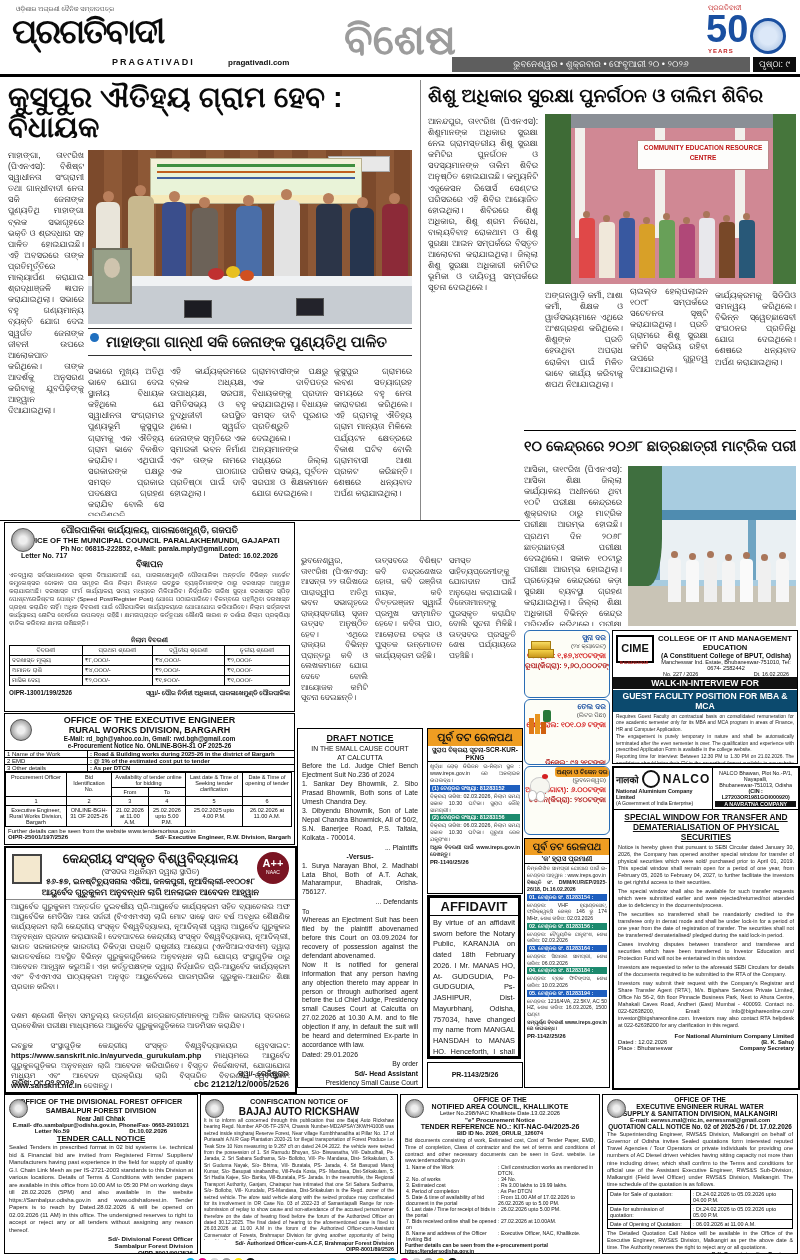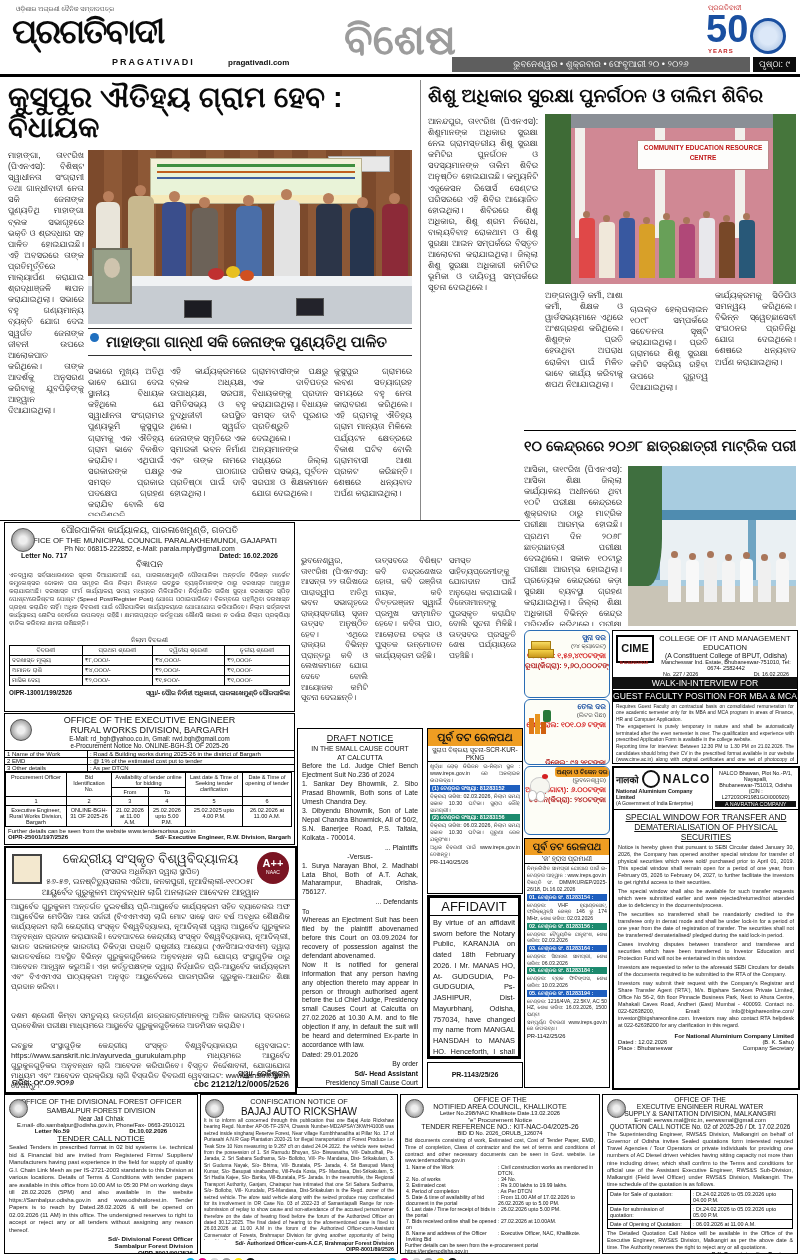--- a/index.html
+++ b/index.html
@@ -2,21 +2,21 @@
 <html><head>
 <meta charset="utf-8">
 <style>
   html,body{margin:0;padding:0;background:#e9e9e9;font-family:"Liberation Sans",sans-serif;}
   #page{position:relative;width:800px;height:1260px;background:#fff;margin:0 auto;overflow:hidden;color:#111;}
   .abs{position:absolute;}
   .ovh{overflow:hidden;}
   .b1{border:1px solid #000;}
   .b2{border:2px solid #000;}
   .ctr{text-align:center;}
-  .bold{font-weight:normal;}
+  .bold{font-weight:bold;}
   .jtext{font-size:8.4px;line-height:1.32;text-align:justify;color:#161616;}
   .tinytext{font-size:6.2px;line-height:1.28;text-align:justify;color:#222;}
   .microtext{font-size:4.9px;line-height:1.3;text-align:justify;color:#222;}
   .rule{background:#000;}
   .gray-rule{background:#888;}
   .hairline{border-top:1px solid #333;}
   .orange-hdr{background:#ef9d22;color:#111;font-weight:bold;text-align:center;font-size:11px;padding:2px 0;}
   .hl-blue{background:#1f5fbf;color:#fff;padding:0 2px;font-weight:bold;}
   .hl-teal{background:#1d8a6e;color:#fff;padding:0 2px;font-weight:bold;}
   .person{position:absolute;border-radius:6px 6px 0 0;}
@@ -117,21 +117,21 @@
     <div class="sm-person" style="left:74px;top:104px;width:16px;height:60px;background:#3858a0;"></div>
     <div class="sm-person" style="left:94px;top:110px;width:16px;height:54px;background:#d8a028;"></div>
     <div class="sm-person" style="left:114px;top:106px;width:16px;height:58px;background:#68a058;"></div>
     <div class="sm-person" style="left:134px;top:110px;width:16px;height:54px;background:#b04878;"></div>
     <div class="sm-person" style="left:154px;top:104px;width:16px;height:60px;background:#e8e8ec;"></div>
     <div class="sm-person" style="left:174px;top:108px;width:16px;height:56px;background:#784828;"></div>
     <div class="sm-person" style="left:194px;top:106px;width:16px;height:58px;background:#285878;"></div>
   </div>
 
   <div class="abs jtext ovh" style="left:545px;top:290px;width:78px;height:138px;">ଅଙ୍ଗନୱାଡ଼ି କର୍ମୀ, ଆଶା କର୍ମୀ, ଶିକ୍ଷକ ଓ ୱାର୍ଡସଭ୍ୟମାନେ ଏଥିରେ ଅଂଶଗ୍ରହଣ କରିଥିଲେ। ଶିଶୁଙ୍କ ପ୍ରତି ହେଉଥିବା ଅପରାଧ ରୋକିବା ପାଇଁ ମିଳିତ ଭାବେ କାର୍ଯ୍ୟ କରିବାକୁ ଶପଥ ନିଆଯାଇଥିଲା।</div>
-  <div class="abs jtext ovh" style="left:630px;top:304px;width:78px;height:138px;">ଚାଇଲ୍ଡ ହେଲ୍ପଲାଇନ ୧୦୯୮ ସମ୍ପର୍କରେ ସଚେତନତା ସୃଷ୍ଟି କରାଯାଇଥିଲା। ପ୍ରତି ଗ୍ରାମରେ ଶିଶୁ ସୁରକ୍ଷା କମିଟି ସକ୍ରିୟ ରହିବା ଉପରେ ଗୁରୁତ୍ୱ ଦିଆଯାଇଥିଲା।</div>
+  <div class="abs jtext ovh" style="left:630px;top:286px;width:78px;height:138px;">ଚାଇଲ୍ଡ ହେଲ୍ପଲାଇନ ୧୦୯୮ ସମ୍ପର୍କରେ ସଚେତନତା ସୃଷ୍ଟି କରାଯାଇଥିଲା। ପ୍ରତି ଗ୍ରାମରେ ଶିଶୁ ସୁରକ୍ଷା କମିଟି ସକ୍ରିୟ ରହିବା ଉପରେ ଗୁରୁତ୍ୱ ଦିଆଯାଇଥିଲା।</div>
   <div class="abs jtext ovh" style="left:715px;top:290px;width:81px;height:138px;">କାର୍ଯ୍ୟକ୍ରମକୁ ସିଡିପିଓ ସମନ୍ୱୟ କରିଥିଲେ। ବିଭିନ୍ନ ସ୍ୱେଚ୍ଛାସେବୀ ସଂଗଠନର ପ୍ରତିନିଧି ଯୋଗ ଦେଇଥିଲେ। ଶେଷରେ ଧନ୍ୟବାଦ ଅର୍ପଣ କରାଯାଇଥିଲା।</div>
   <div class="abs rule" style="left:524px;top:430px;width:272px;height:1px;"></div>
 
   <div class="abs ovh" style="left:524px;top:438px;width:272px;height:22px;font-size:14.5px;font-weight:bold;white-space:nowrap;">୧୦ କେନ୍ଦ୍ରରେ ୨୦୬୮ ଛାତ୍ରଛାତ୍ରୀ ମାଟ୍ରିକ ପରୀକ୍ଷା ଦେଲେ</div>
   <div class="abs jtext ovh" style="left:524px;top:464px;width:98px;height:162px;">ଆସିକା, ତା୧୯ରିଖ (ପିଏନଏସ): ଆସିକା ଶିକ୍ଷା ଜିଲ୍ଲା କାର୍ଯ୍ୟାଳୟ ଅଧୀନରେ ଥିବା ୧୦ଟି ପରୀକ୍ଷା କେନ୍ଦ୍ରରେ ଶୁକ୍ରବାର ଠାରୁ ମାଟ୍ରିକ ପରୀକ୍ଷା ଆରମ୍ଭ ହୋଇଛି। ପ୍ରଥମ ଦିନ ୨୦୬୮ ଛାତ୍ରଛାତ୍ରୀ ପରୀକ୍ଷା ଦେଇଥିଲେ। ସକାଳ ୧୦ଟାରୁ ପରୀକ୍ଷା ଆରମ୍ଭ ହୋଇଥିଲା। ପ୍ରତ୍ୟେକ କେନ୍ଦ୍ରରେ କଡ଼ା ସୁରକ୍ଷା ବ୍ୟବସ୍ଥା ଗ୍ରହଣ କରାଯାଇଥିଲା। ଜିଲ୍ଲା ଶିକ୍ଷା ଅଧିକାରୀ ବିଭିନ୍ନ କେନ୍ଦ୍ର ପରିଦର୍ଶନ କରିଥିଲେ। ପରୀକ୍ଷା ଶାନ୍ତିପୂର୍ଣ୍ଣ ଭାବେ ଶେଷ ହୋଇଥିବା ଜଣାପଡ଼ିଛି।</div>
   <div class="abs ovh" style="left:628px;top:466px;width:168px;height:160px;background:#a8cce0;">
     <div class="abs" style="left:0;top:44px;width:168px;height:70px;background:#eaf0f3;"></div>
     <div class="abs" style="left:0;top:44px;width:168px;height:10px;background:#4f8cb0;"></div>
     <div class="abs" style="left:24px;top:54px;width:8px;height:60px;background:#6fa4c2;"></div>
     <div class="abs" style="left:120px;top:54px;width:8px;height:60px;background:#6fa4c2;"></div>
@@ -369,21 +369,21 @@
     <div class="abs ctr" style="left:3px;top:4px;width:34px;height:24px;border:2px solid #000;font-size:11px;font-weight:bold;line-height:22px;">CIME</div>
     <div class="abs ctr ovh" style="left:2px;top:30px;width:38px;font-size:3.6px;font-weight:bold;color:#b02020;">BHUBANESWAR</div>
     <div class="ctr bold" style="font-size:7.6px;margin:3px 2px 0 42px;">COLLEGE OF IT AND MANAGEMENT EDUCATION</div>
     <div class="ctr bold" style="font-size:6.8px;margin-left:42px;">(A Constituent College of BPUT, Odisha)</div>
     <div class="ctr" style="font-size:5.6px;margin-left:42px;">Mancheswar Ind. Estate, Bhubaneswar-751010, Tel: 0674- 2582442</div>
     <div style="display:flex;justify-content:space-between;font-size:5.4px;margin:0 8px 0 50px;">
       <span>No. 227 / 2026</span>
       <span>Dt. 16.02.2026</span>
     </div>
     <div class="ctr bold" style="background:#111;color:#fff;font-size:8.6px;padding:1px 0;">WALK-IN-INTERVIEW FOR</div>
-    <div class="ctr bold" style="background:#000000;color:#fff;font-size:8.6px;padding:1px 0;margin-top:1px;">GUEST FACULTY POSITION FOR MBA &amp; MCA</div>
+    <div class="ctr bold" style="background:#0c4a6e;color:#fff;font-size:8.6px;padding:1px 0;margin-top:1px;">GUEST FACULTY POSITION FOR MBA &amp; MCA</div>
     <div class="microtext" style="margin:2px 3px 0;">Requires Guest Faculty on contractual basis on consolidated remuneration for one academic semester only for its MBA and MCA program in areas of Finance, HR and Computer Application.</div>
     <div class="microtext" style="margin:1px 3px 0;">The engagement is purely temporary in nature and shall be automatically terminated after the even semester is over. The qualification and experience with prescribed Application Form is available in the college website.</div>
     <div class="microtext ovh" style="margin:1px 3px 0;height:28px;">Reporting time for interview: Between 12.30 PM to 1.30 PM on 21.02.2026. The candidates should bring their CV in the prescribed format available in our website (www.cime.ac.in) along with original certificates and one set of photocopy of certificates, mark sheet and two passport size photograph. S/he will deposit of Rs.200/- in cash in the office counter on the date of interview. The authority reserves the right to reject any or all the applications or cancel the entire process of interview without assigning any reason thereof.</div>
 
   </div>
 
   <div class="abs b2 ovh" style="left:612px;top:766px;width:184px;height:320px;">
     <div style="display:flex;border-bottom:1px solid #000;">
       <div style="flex:1;padding:2px;border-right:1px solid #000;">
         <div style="display:flex;align-items:center;gap:3px;">

